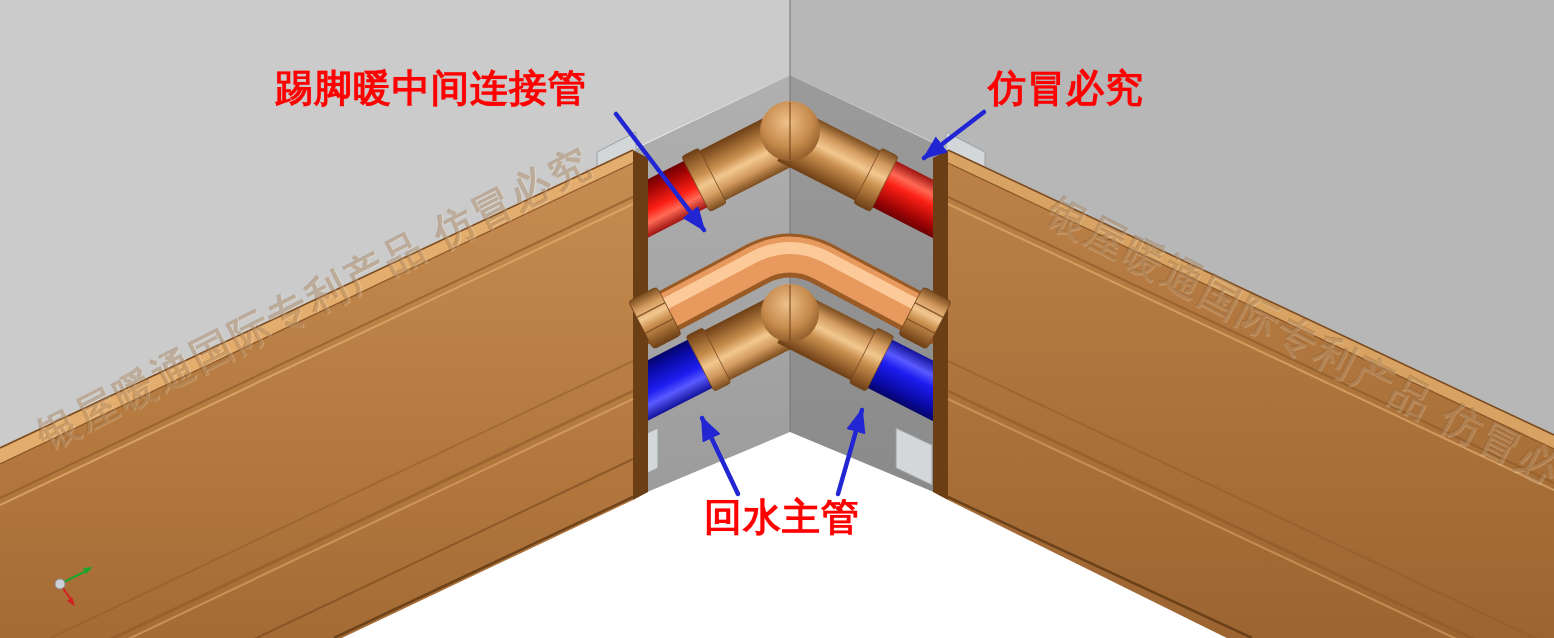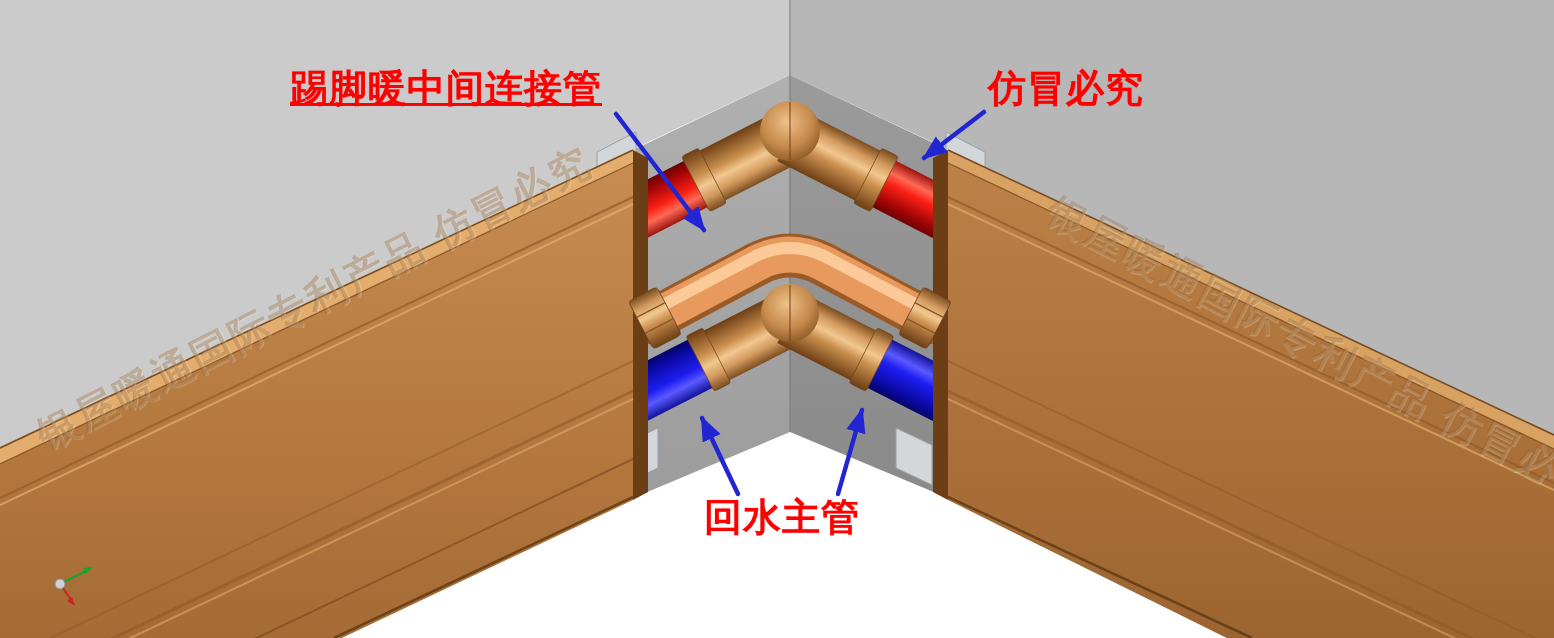--- a/index.html
+++ b/index.html
@@ -206,17 +206,17 @@
     <line x1="616" y1="114" x2="704" y2="230" stroke="#2126d2" stroke-width="4.5" marker-end="url(#ah)"></line>
     <line x1="984" y1="112" x2="924" y2="158" stroke="#2126d2" stroke-width="4.5" marker-end="url(#ah)"></line>
     <line x1="738" y1="494" x2="702" y2="418" stroke="#2126d2" stroke-width="4.5" marker-end="url(#ah)"></line>
     <line x1="838" y1="494" x2="862" y2="410" stroke="#2126d2" stroke-width="4.5" marker-end="url(#ah)"></line>
   </g>
 </svg>
 
 <div class="watermark wm-left">银屋暖通国际专利产品 仿冒必究</div>
 <div class="watermark wm-right">银屋暖通国际专利产品 仿冒必究</div>
 
-<div class="label" style="left:290px;top:69px;text-decoration:underline;">踢脚暖中间连接管</div>
+<div class="label" style="left:275px;top:69px;">踢脚暖中间连接管</div>
 <div class="label" style="left:988px;top:69px;">仿冒必究</div>
 <div class="label" style="left:704px;top:498px;text-align:center;">回水主管</div>
 
 </div>
 
 </body></html>

